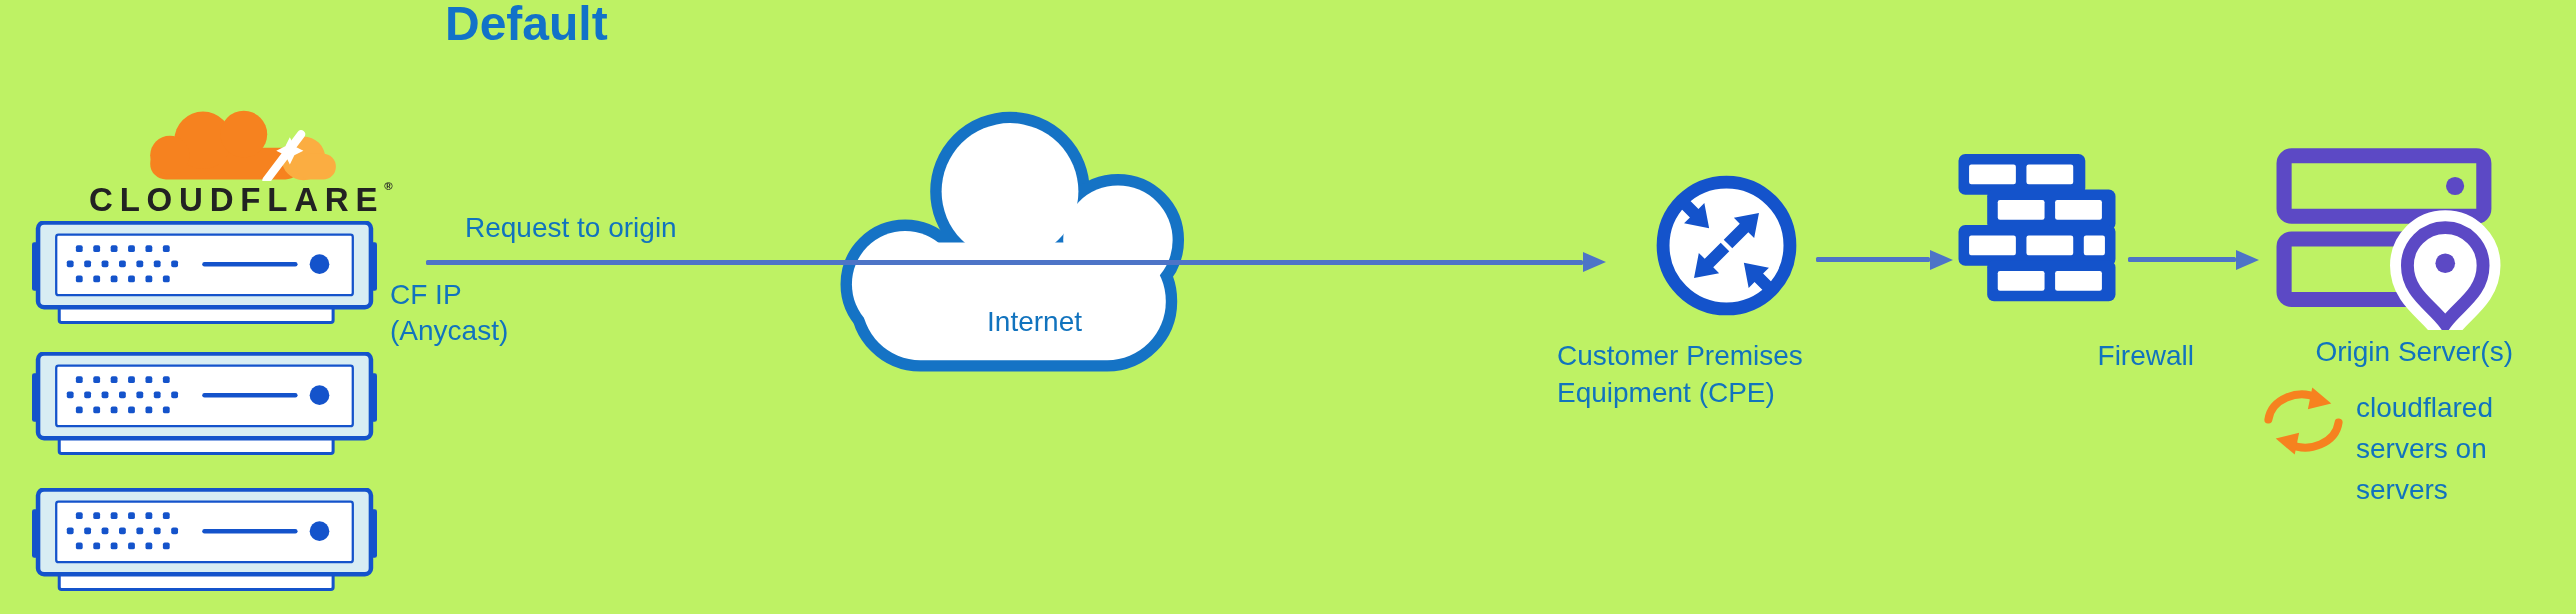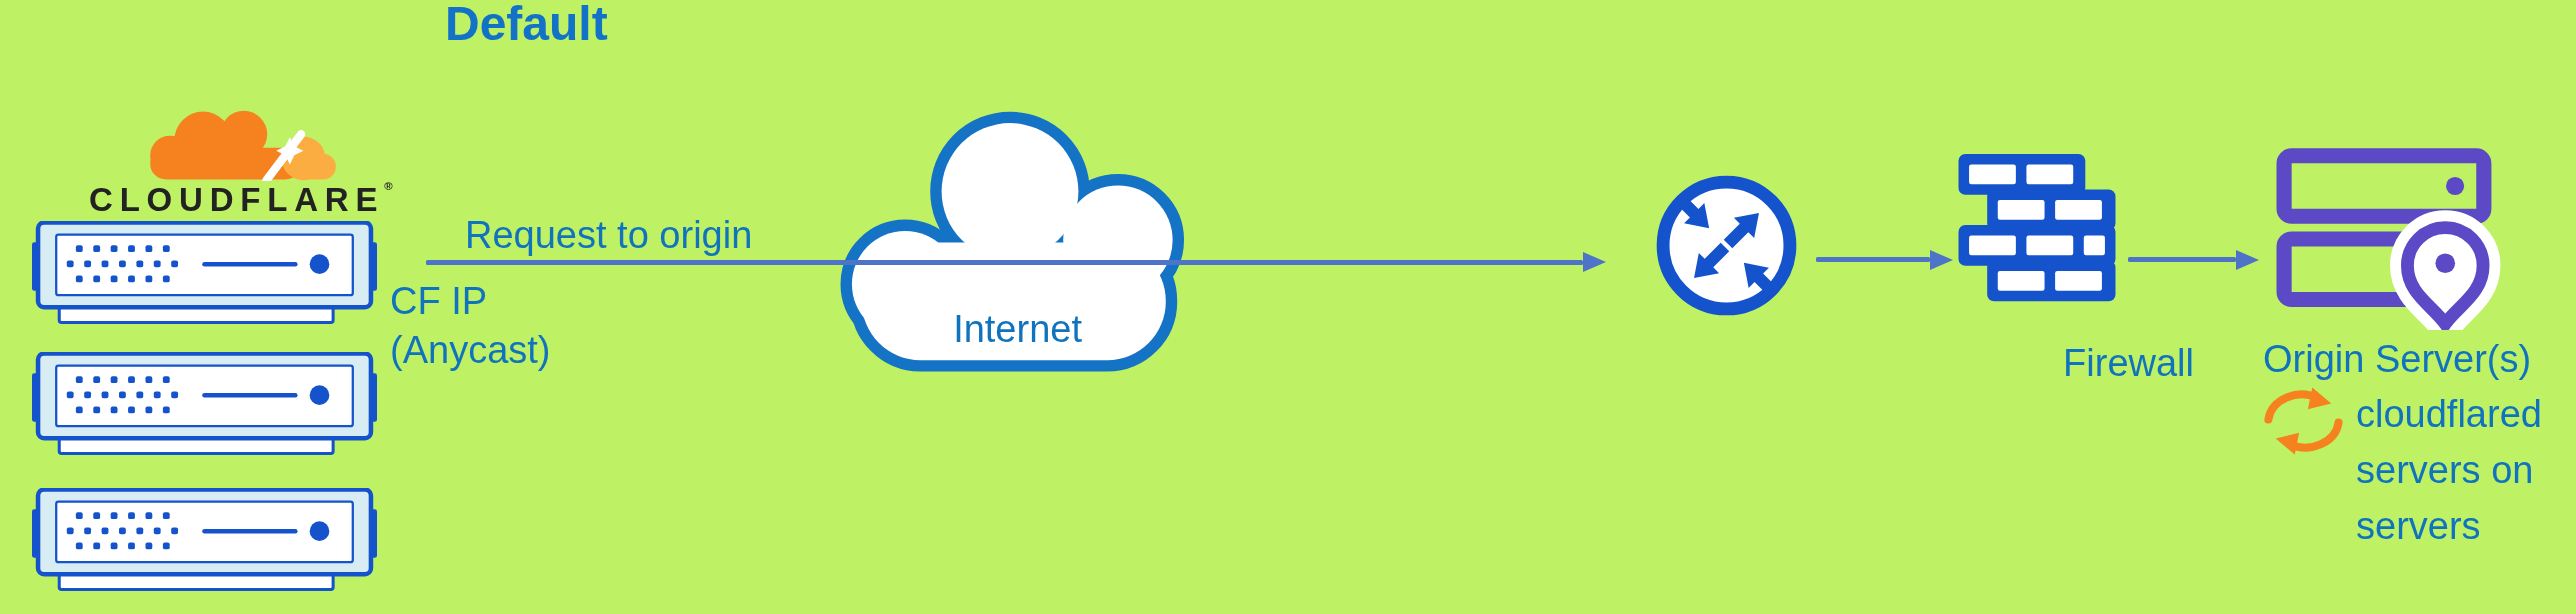--- a/index.html
+++ b/index.html
@@ -17,21 +17,21 @@
   html,body{margin:0;padding:0;background:#fff;}
   .stage{
     position:relative;width:2576px;height:614px;background:#bef264;overflow:hidden;
     font-family:"Liberation Sans", sans-serif;
   }
   .abs{position:absolute;}
   .title{
     color:var(--title-blue);font-size:48px;font-weight:600;letter-spacing:0px;white-space:nowrap;
   }
   .label{
-    color:var(--label-blue);font-size:38px;line-height:1.32;white-space:nowrap;
+    color:var(--label-blue);font-size:28px;line-height:1.32;white-space:nowrap;
   }
   .label.center{text-align:right;}
   .wordmark{
     color:var(--wordmark);font-size:33px;font-weight:800;letter-spacing:6.8px;white-space:nowrap;
   }
   .wordmark sup{font-size:11.4px;letter-spacing:0;vertical-align:21px;}
   .h-line{position:absolute;height:5.3px;background:var(--arrow-blue);border-radius:1.5px;}
   .arrow-head{
     position:absolute;width:0;height:0;
     border-left:23px solid var(--arrow-blue);
@@ -137,20 +137,24 @@
 
   <svg class="abs" style="left:1651px;top:170px;" width="151" height="151" viewBox="-100 -100 200 200">
     <circle cx="0" cy="0" r="84" fill="#ffffff" stroke="#1453CB" stroke-width="17"></circle>
     <g fill="#1453CB">
       <path transform="translate(-64,-64) rotate(45)" d="M0,-8 L30,-8 L30,-19 L58,0 L30,19 L30,8 L0,8 Z"></path>
       <path transform="translate(2,-2) rotate(-45)" d="M0,-8 L30,-8 L30,-19 L58,0 L30,19 L30,8 L0,8 Z"></path>
       <path transform="translate(-2,2) rotate(135)" d="M0,-8 L30,-8 L30,-19 L58,0 L30,19 L30,8 L0,8 Z"></path>
       <path transform="translate(64,64) rotate(-135)" d="M0,-8 L30,-8 L30,-19 L58,0 L30,19 L30,8 L0,8 Z"></path>
     </g>
   </svg>
+  <div class="abs label" style="left:1557px;top:338px;">
+    <div>Customer Premises</div>
+    <div>Equipment (CPE)</div>
+  </div>
 
   <div class="h-line" style="left:1816px;top:257px;width:114px;"></div>
   <div class="arrow-head" style="left:1930px;top:250px;"></div>
 
   <svg class="abs" style="left:1957px;top:154px;" width="160" height="148" viewBox="0 0 212 196">
     <g fill="#1453CB">
       <rect x="2" y="0" width="168" height="54" rx="9"></rect>
       <rect x="40" y="47" width="170" height="54" rx="9"></rect>
       <rect x="2" y="94" width="208" height="54" rx="9"></rect>
       <rect x="40" y="141" width="170" height="54" rx="9"></rect>

